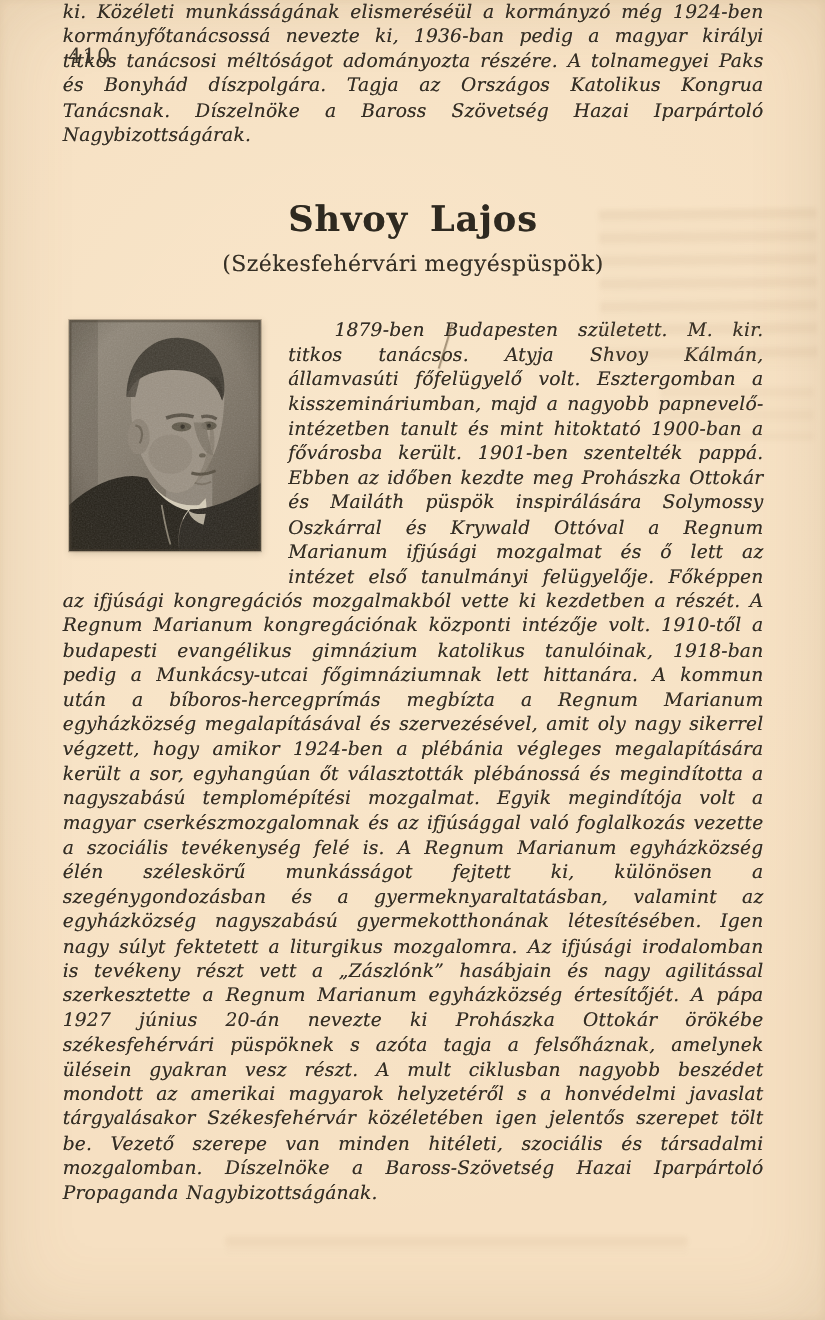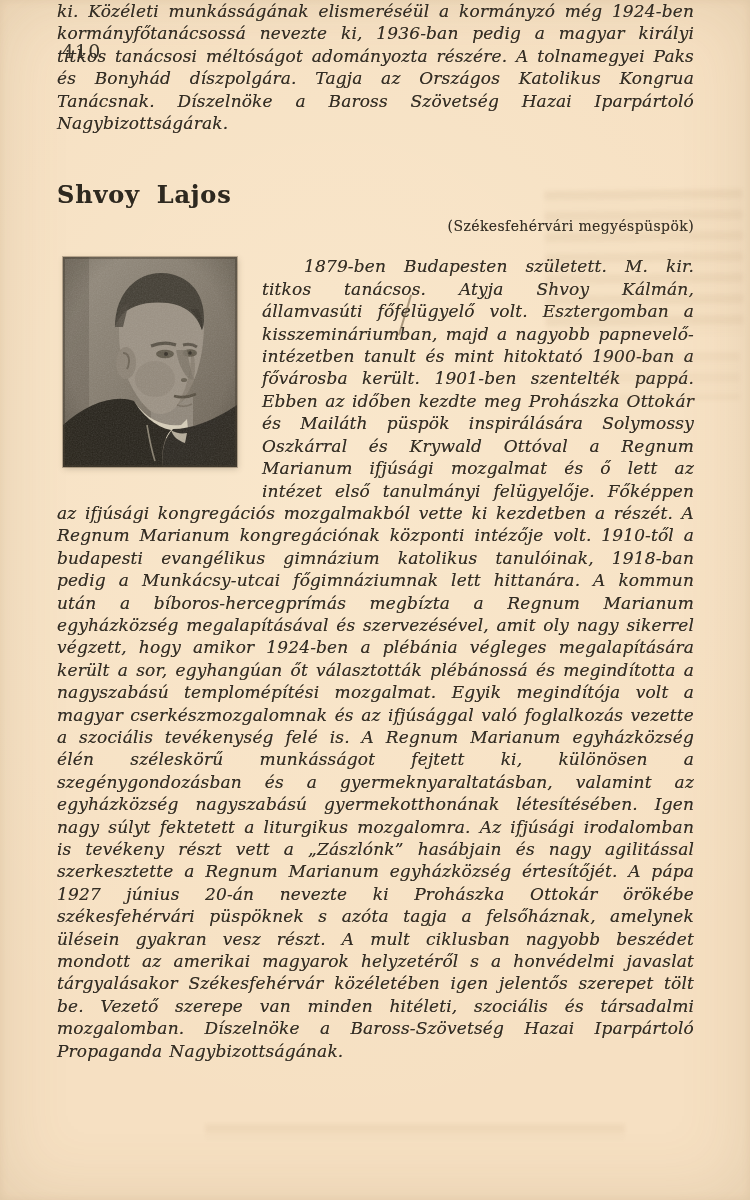--- a/index.html
+++ b/index.html
@@ -38,37 +38,37 @@
     text-align: justify;
     letter-spacing: 0.15px;
     word-spacing: 1.5px;
     text-shadow: 0 0 0.5px rgba(51,45,36,.55);
     font-style: italic;
   }
   .intro { margin-top: 68px; }
   .heading {
     margin: 0;
     margin-top: 46px;
-    font-size: 24px;
+    font-size: 32px;
     font-weight: bold;
-    text-align: left;
+    text-align: center;
     letter-spacing: 0.8px;
     word-spacing: 8px;
     color: #2e2920;
     text-shadow: 0 0 0.6px rgba(46,41,32,.5);
   }
   .subtitle {
     margin-top: 9px;
-    font-size: 14px;
-    text-align: right;
+    font-size: 20px;
+    text-align: center;
     letter-spacing: 0.4px;
     color: #352f25;
     text-shadow: 0 0 0.5px rgba(51,45,36,.45);
   }
-  .bio { margin-top: 21px; }
+  .bio { margin-top: 38px; }
   .bio::after { content: ""; display: block; clear: both; }
   .portrait {
     float: left;
     width: 174px;
     height: 210px;
     margin: 2px 25px 21px 6px;
     box-shadow: 0 0 0 1px rgba(82,70,52,.35), 1px 2px 6px rgba(82,70,52,.25);
     background: #837b6d;
   }
   .portrait svg { display: block; }

